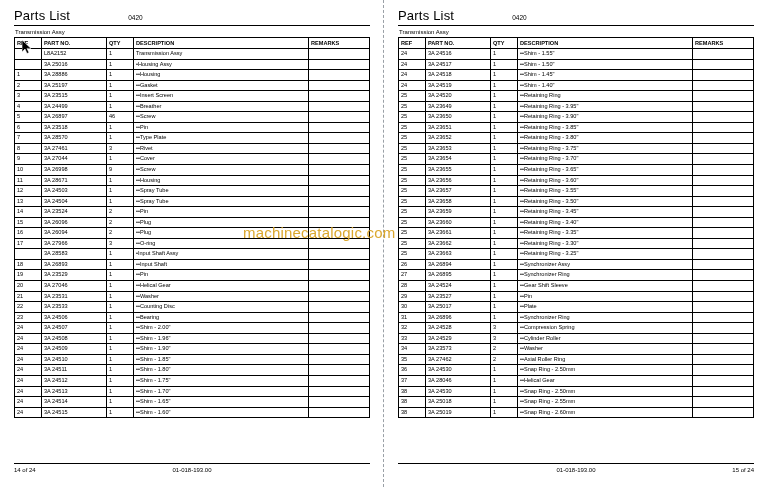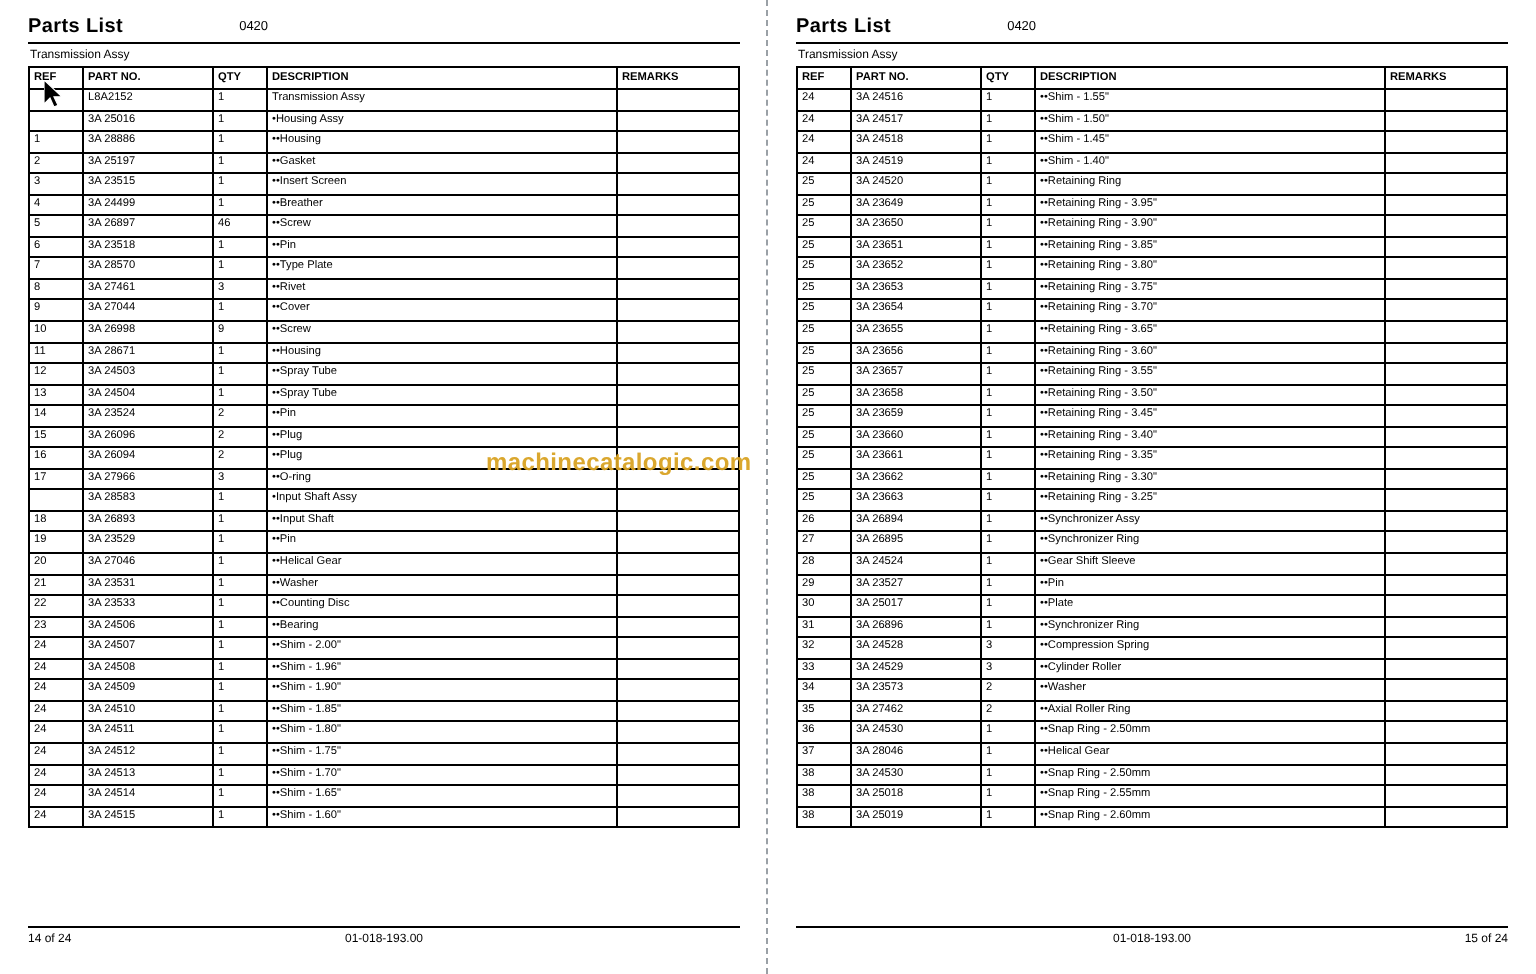--- a/index.html
+++ b/index.html
@@ -16,21 +16,21 @@
     box-sizing:border-box;
   }
   .page.left{left:0;}
   .page.right{left:384px;}
   .divider{
     position:absolute;left:383px;top:0;height:487px;width:0;
     border-left:1px dashed #9aa0a6;
   }
   .page-inner{position:relative;width:100%;height:100%;padding:8px 14px 0 14px;box-sizing:border-box;}
   .hdr{display:flex;align-items:flex-end;justify-content:flex-start;}
-  .title{font-size:10px;font-weight:bold;letter-spacing:.2px;}
+  .title{font-size:13px;font-weight:normal;letter-spacing:.2px;}
   .doccode{font-size:6.5px;margin-left:58px;margin-bottom:2px;}
   .rule{border-bottom:1.6px solid #000;margin-top:2px;}
   .subtitle{font-size:6px;margin:2.5px 0 2px 1px;}
   table.parts{
     border-collapse:collapse;
     width:100%;
     table-layout:fixed;
     font-size:5.6px;
   }
   table.parts th, table.parts td{
@@ -57,21 +57,21 @@
   td.ref{text-align:left;}
   .footer{
     position:absolute;left:14px;right:14px;bottom:14px;
     display:flex;align-items:center;justify-content:space-between;
     font-size:6px;
   }
   .footer .top-rule{position:absolute;left:0;right:0;top:-4px;border-top:1px solid #000;}
   .foot-mid{position:absolute;left:50%;transform:translateX(-50%);}
   .watermark{
     position:absolute;left:243px;top:224px;
-    font-size:12px;color:#d9a323;font-weight:bold;
+    font-size:15px;color:#d9a323;font-weight:normal;
     letter-spacing:.2px;
     opacity:.95;
     pointer-events:none;
     white-space:nowrap;
   }
   .cursor{
     position:absolute;left:22px;top:40px;width:10px;height:14px;
     pointer-events:none;
   }
 </style>

